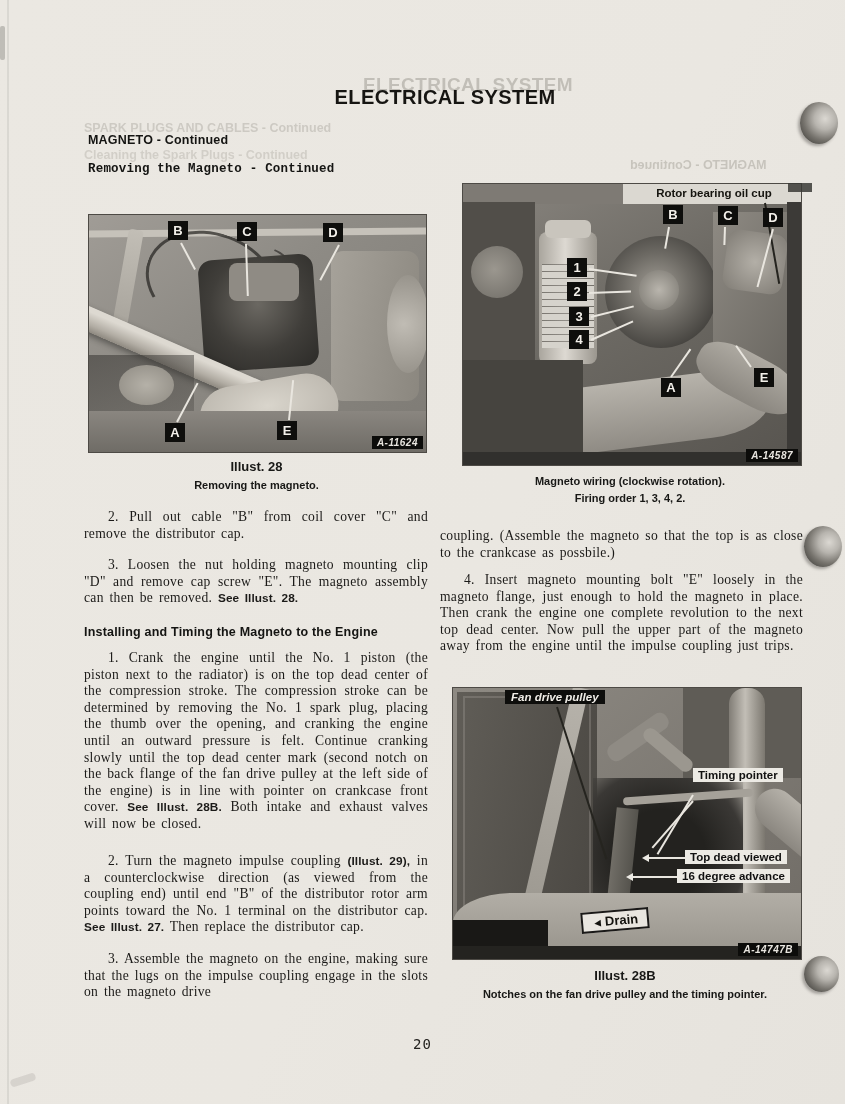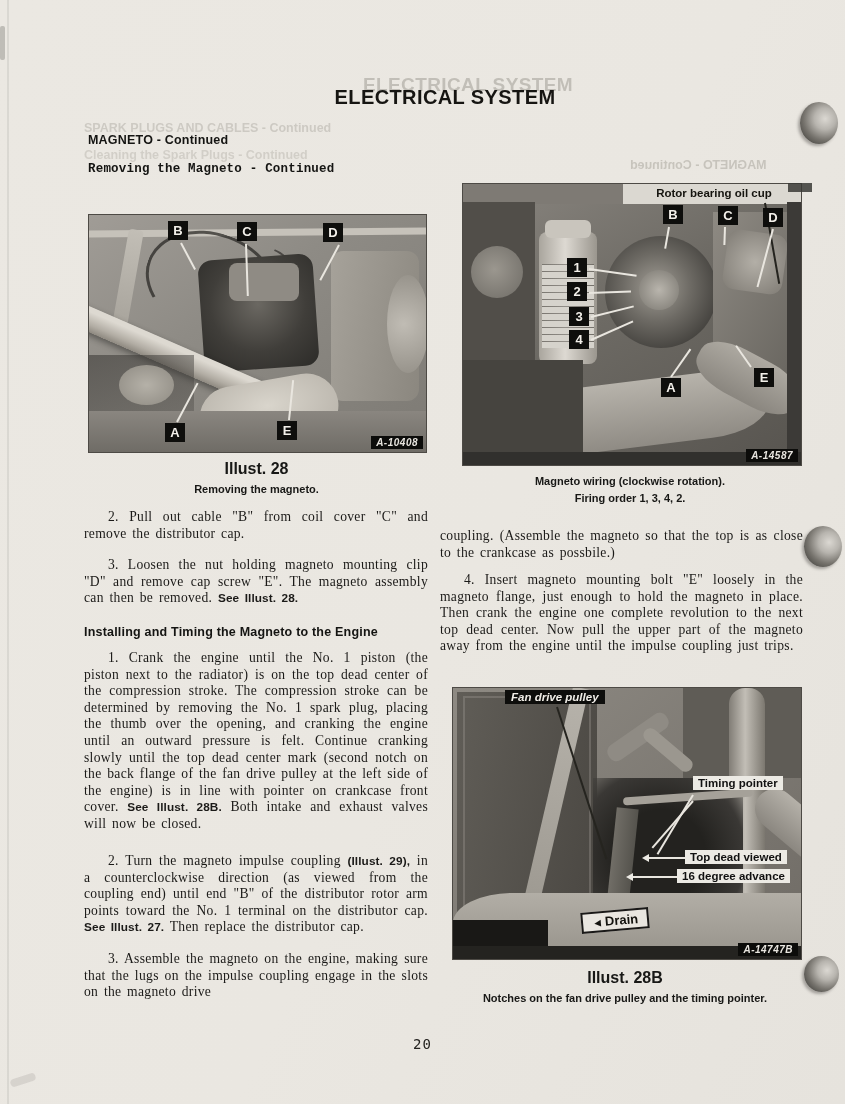--- a/index.html
+++ b/index.html
@@ -27,21 +27,21 @@
   .hd-removing{left:88px;top:162px;font-family:Liberation Mono, monospace;}
   .hd-install{left:84px;top:625px;}
 
   .para{position:absolute;margin:0;font-family:"Liberation Serif",serif;font-size:13.6px;line-height:16.6px;
     text-align:justify;color:#1b1a18;letter-spacing:0.3px;word-spacing:2px;text-indent:24px;}
   .noindent{text-indent:0;}
   .ref{font-family:"Liberation Sans",sans-serif;font-weight:bold;font-size:11.8px;letter-spacing:0.1px;}
 
   .caption{position:absolute;text-align:center;font-family:"Liberation Sans",sans-serif;font-weight:bold;
     font-size:11px;color:#181816;line-height:1.5;}
-  .caption .ct{font-size:16px;}
+  .caption .ct{font-size:13px;}
 
   .photo{position:absolute;overflow:hidden;border:1px solid #4d4a45;}
   .photo28{left:88px;top:214px;width:337px;height:237px;background:linear-gradient(145deg,#a09c96 0%,#8e8b85 40%,#7d7a74 100%);}
   .photo28a{left:462px;top:183px;width:338px;height:281px;background:linear-gradient(150deg,#8a8680 0%,#6d6a64 45%,#57544f 100%);}
   .photo28b{left:452px;top:687px;width:348px;height:271px;background:linear-gradient(140deg,#8e8a83,#6f6b65);}
   .art{position:absolute;}
 
   .lbox{position:absolute;width:20px;height:19px;background:#0e0e0c;color:#f2efe9;
     font-family:"Liberation Sans",sans-serif;font-weight:bold;font-size:13px;text-align:center;line-height:19px;}
   .codebox{position:absolute;right:3px;bottom:3px;background:#0c0c0a;color:#e8e5df;
@@ -109,21 +109,21 @@
     <div class="wline" style="left:157px;top:28px;width:52px;transform:rotate(88deg);"></div>
     <div class="wline" style="left:250px;top:29px;width:40px;transform:rotate(118deg);"></div>
     <div class="wline" style="left:88px;top:206px;width:44px;transform:rotate(-62deg);"></div>
     <div class="wline" style="left:200px;top:204px;width:40px;transform:rotate(-84deg);"></div>
 
     <div class="lbox" style="left:79px;top:6px;">B</div>
     <div class="lbox" style="left:148px;top:7px;">C</div>
     <div class="lbox" style="left:234px;top:8px;">D</div>
     <div class="lbox" style="left:76px;top:208px;">A</div>
     <div class="lbox" style="left:188px;top:206px;">E</div>
-    <div class="codebox">A-10408</div>
+    <div class="codebox">A-11624</div>
   </div>
 
   <div class="caption" style="left:88px;top:457px;width:337px;">
     <div class="ct">Illust. 28</div>
     <div>Removing the magneto.</div>
   </div>
 
   <div class="photo photo28a">
     <div class="art" style="left:0;top:0;width:160px;height:20px;background:#7e7a74;"></div>
     <div class="art" style="left:160px;top:0;width:178px;height:20px;background:#dbd8d1;"></div>
@@ -204,21 +204,21 @@
 
     <div class="dline" style="left:104px;top:18px;width:160px;transform:rotate(72deg);"></div>
     <div class="wline" style="left:240px;top:106px;width:69px;transform:rotate(121deg);"></div>
     <div class="wline" style="left:240px;top:112px;width:62px;transform:rotate(131deg);"></div>
     <div class="wline" style="left:196px;top:169px;width:36px;"></div>
     <div class="ah" style="left:189px;top:166px;"></div>
     <div class="wline" style="left:180px;top:188px;width:44px;"></div>
     <div class="ah" style="left:173px;top:185px;"></div>
 
     <div class="blabel" style="left:52px;top:2px;font-style:italic;">Fan drive pulley</div>
-    <div class="wlabel" style="left:240px;top:88px;">Timing pointer</div>
+    <div class="wlabel" style="left:240px;top:80px;">Timing pointer</div>
     <div class="wlabel" style="left:232px;top:162px;">Top dead viewed</div>
     <div class="wlabel" style="left:224px;top:181px;">16 degree advance</div>
     <div class="drain"><span class="dr-ic">◄</span><span>Drain</span></div>
     <div class="codebox">A-14747B</div>
   </div>
 
   <div class="caption" style="left:445px;top:966px;width:360px;">
     <div class="ct">Illust. 28B</div>
     <div>Notches on the fan drive pulley and the timing pointer.</div>
   </div>

